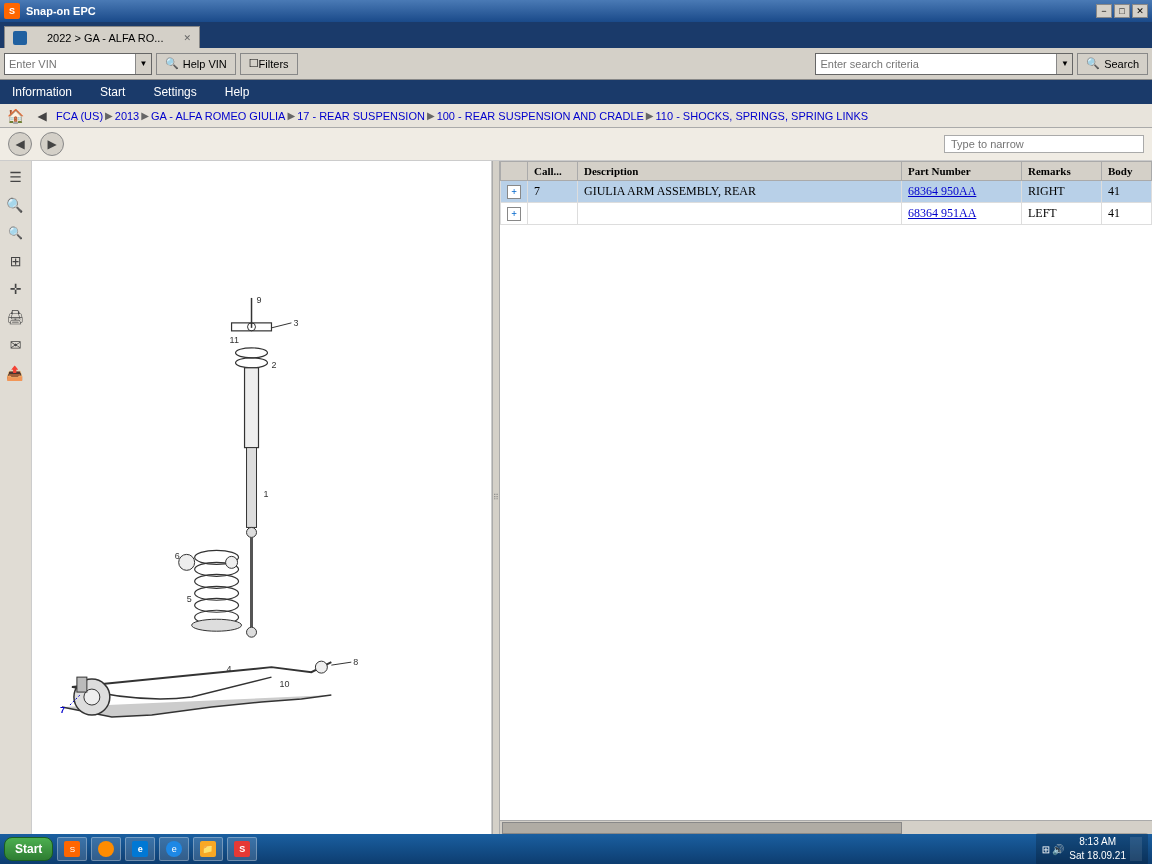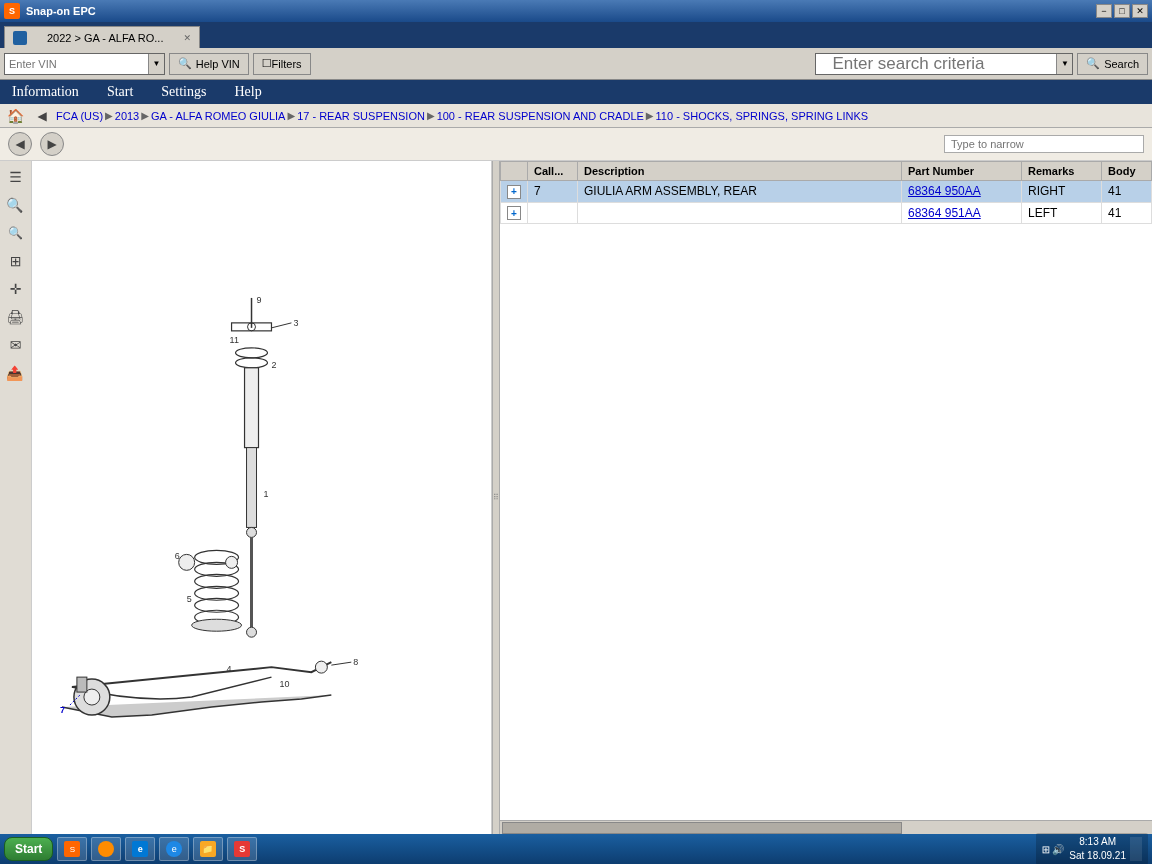--- a/index.html
+++ b/index.html
@@ -54,21 +54,20 @@
       align-items: center;
       padding: 2px 4px;
       gap: 4px;
     }
     .vin-input-container {
       display: flex;
       align-items: center;
       border: 1px solid #666;
       background: white;
       height: 22px;
-      gap: 13px;
     }
     .vin-input {
       border: none;
       outline: none;
       font-size: 11px;
       width: 130px;
       padding: 0 4px;
       height: 20px;
     }
     .vin-dropdown-btn {
@@ -107,23 +106,23 @@
     .search-input-container {
       display: flex;
       align-items: center;
       border: 1px solid #666;
       background: white;
       height: 22px;
     }
     .search-input {
       border: none;
       outline: none;
-      font-size: 17px;
+      font-size: 11px;
       width: 240px;
-      padding: 0 16px;
+      padding: 0 4px;
       height: 20px;
       color: #999;
     }
     .search-dropdown-btn {
       width: 16px;
       height: 20px;
       background: #d4d0c8;
       border-left: 1px solid #888;
       display: flex;
       align-items: center;
@@ -145,24 +144,23 @@
     .nav-menu-bar {
       background: #1a3a6a;
       height: 24px;
       display: flex;
       align-items: center;
       padding: 0 8px;
       gap: 20px;
     }
     .nav-menu-item {
       color: white;
-      font-size: 14px;
+      font-size: 12px;
       cursor: pointer;
       padding: 2px 4px;
-      font-family: Liberation Serif, serif;
     }
 
     
     .breadcrumb {
       background: #e8e4dc;
       border-bottom: 1px solid #aaa;
       height: 24px;
       display: flex;
       align-items: center;
       padding: 0 4px;
@@ -296,20 +294,21 @@
       justify-content: center;
       font-size: 10px;
       cursor: pointer;
       color: #0066cc;
       font-weight: bold;
     }
     .table-scroll-area {
       flex: 1;
       overflow-y: auto;
       overflow-x: hidden;
+      font-family: Liberation Serif, serif;
     }
     .table-h-scroll {
       height: 14px;
       background: #d4d0c8;
       border-top: 1px solid #aaa;
       display: flex;
       align-items: center;
     }
     .h-scrollbar {
       height: 12px;

